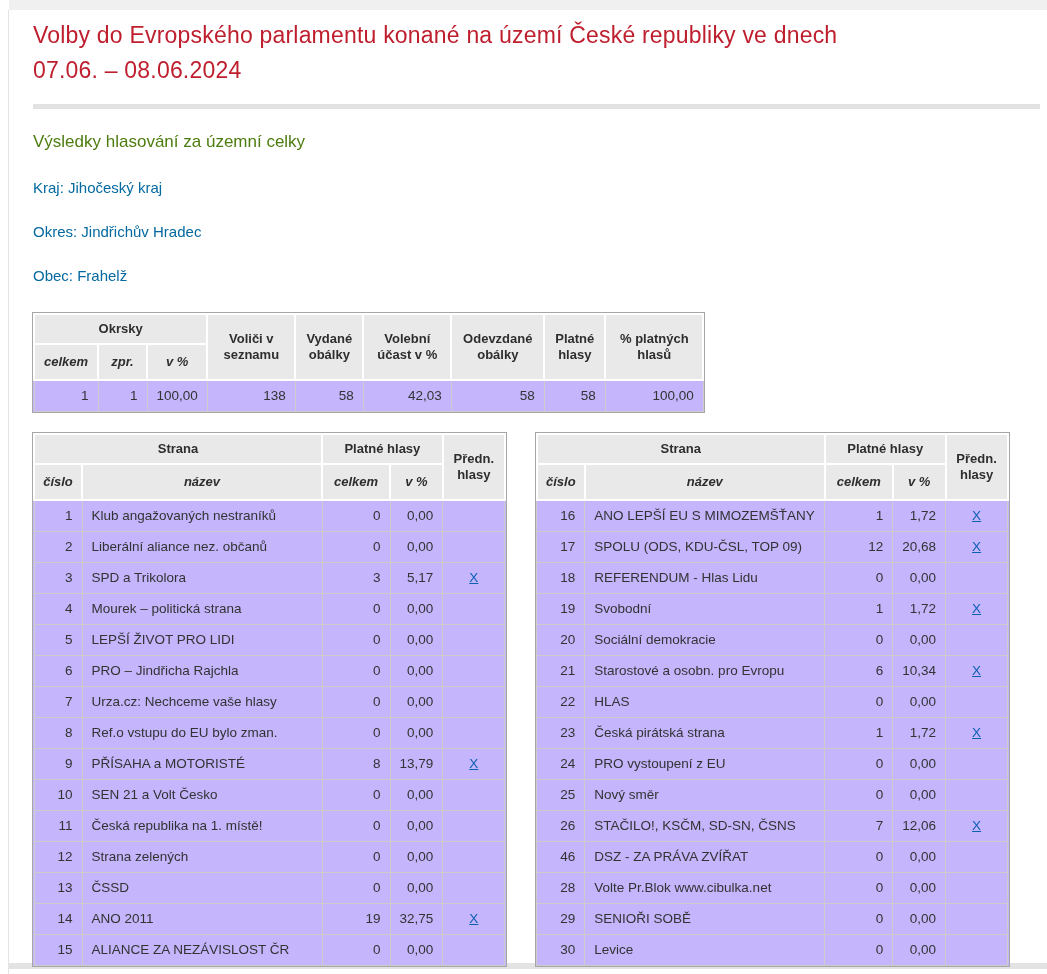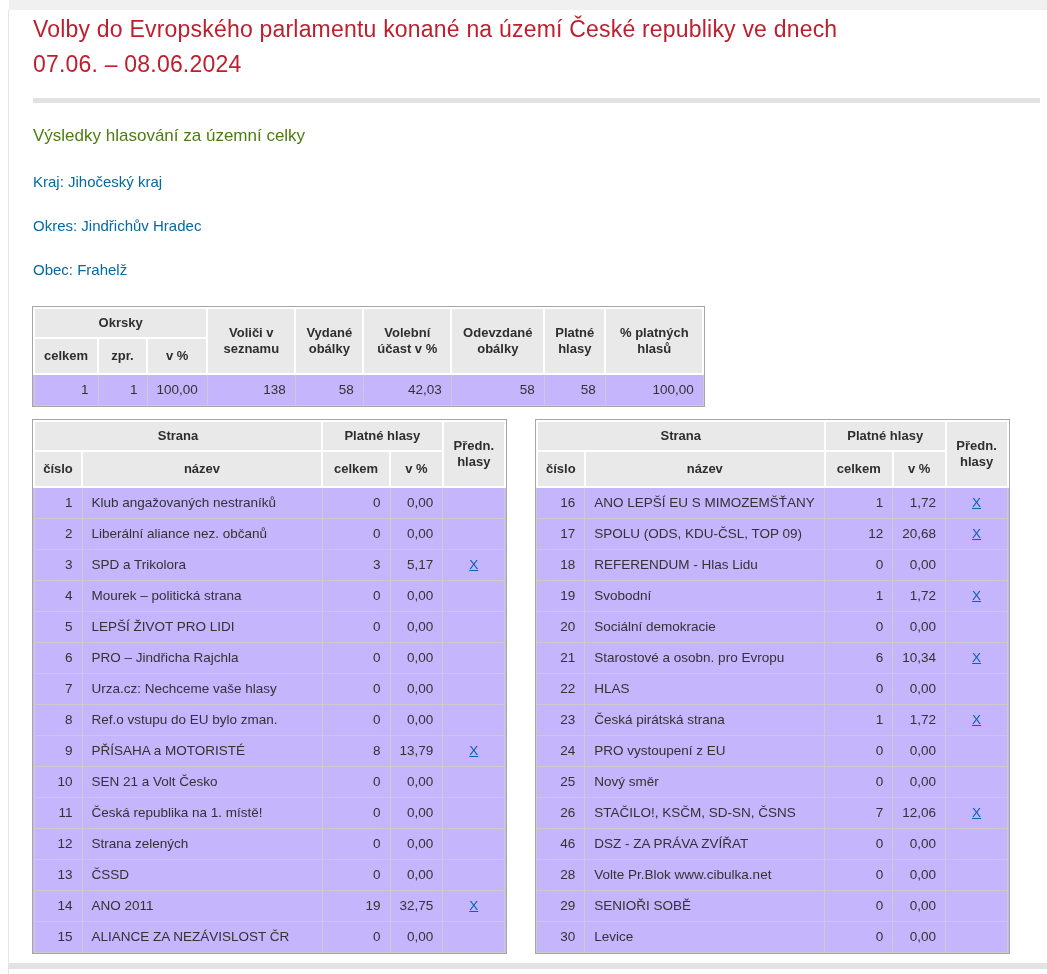--- a/index.html
+++ b/index.html
@@ -9,21 +9,21 @@
     background: #fff;
     font-family: "Liberation Sans", sans-serif;
     color: #333;
     position: relative;
     overflow: hidden;
   }
   .top-band    { position: absolute; top: 0; left: 9px; right: 0; height: 10px; background: #f0f0f0; }
   .left-line   { position: absolute; top: 10px; left: 8px; width: 1px; bottom: 0; background: #e4e4e4; }
   .bottom-band { position: absolute; top: 963px; left: 9px; right: 0; height: 6px; background: #e3e3e3; }
 
-  .content { position: absolute; top: 0; left: 33px; right: 0; }
+  .content { position: absolute; top: 6px; left: 33px; right: 0; }
 
   h1.title {
     color: #be1e2d;
     font-size: 23px;
     font-weight: 500;
     line-height: 35px;
     margin: 12px 0 0 0;
     letter-spacing: 0.2px;
   }
   .divider { height: 5px; background: #e2e2e2; margin: 16px 7px 0 0; }
@@ -41,36 +41,36 @@
     background: #e9e9e9;
     border: 2px solid #fff;
     color: #2e2e2e;
     font-weight: bold;
     font-size: 13px;
     line-height: 16px;
     text-align: center;
     vertical-align: middle;
     padding: 6px 4px;
   }
-  .tbl thead tr.subhead th { padding: 9px 4px; }
+  .tbl thead tr.subhead th { padding: 9px 4px; font-style: italic; }
   .tbl td {
     border: 1px solid #ccc;
     font-size: 13.5px;
     line-height: 16px;
     padding: 7px 9px;
     white-space: nowrap;
     overflow: hidden;
     vertical-align: middle;
   }
   .tbl td.num  { text-align: right; }
   .tbl td.name { text-align: left; }
   .tbl td.pref { text-align: center; }
 
   .summary-wrap { margin-top: 29px; }
-  .tables { display: flex; gap: 30px; margin-top: 14px; }
+  .tables { display: flex; gap: 30px; margin-top: 21px; }
 
   a.xlink { color: #0b5fb5; text-decoration: underline; cursor: pointer; }
 </style>
 </head>
 <body>
 
 <div class="top-band"></div>
 <div class="left-line"></div>
 <div class="bottom-band"></div>
 

